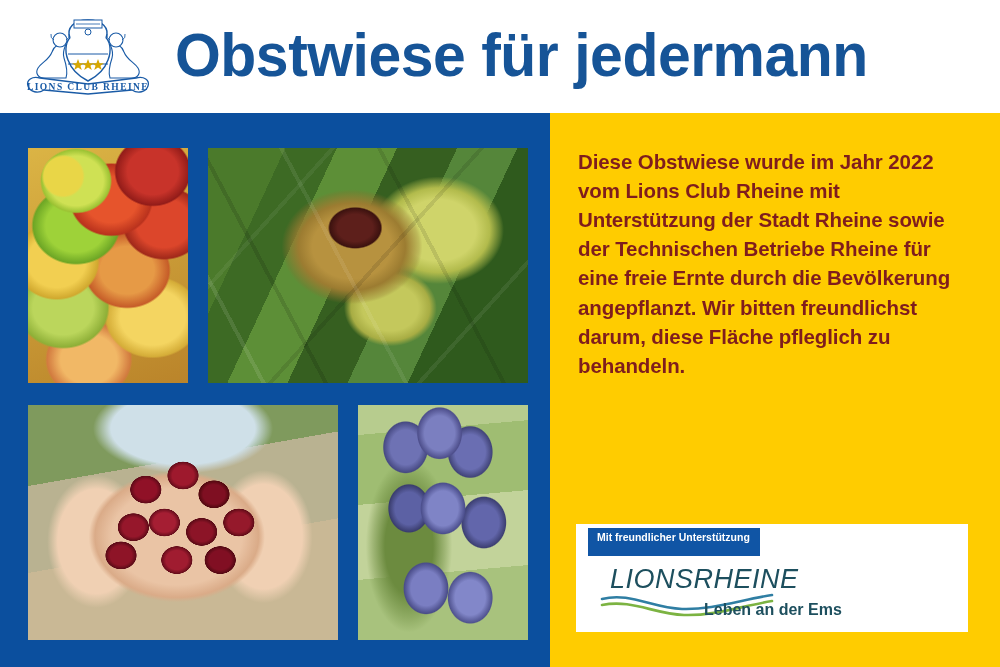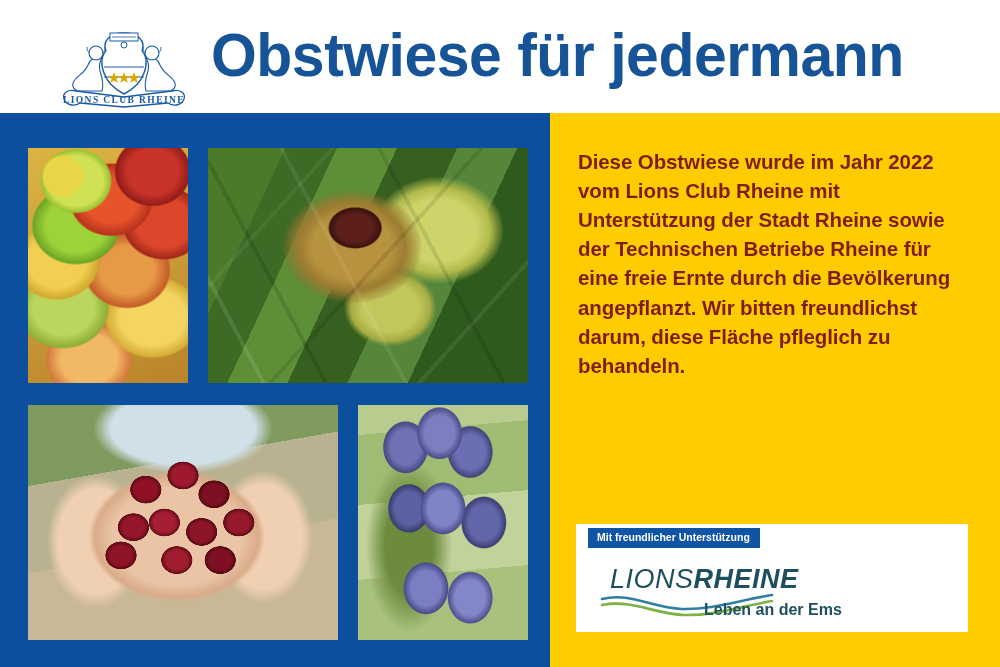--- a/index.html
+++ b/index.html
@@ -10,23 +10,22 @@
   }
   .poster{position:relative;width:1000px;height:667px;background:#ffffff;}
 
   
   .header{
     position:absolute;left:0;top:0;width:1000px;height:113px;
     background:#ffffff;
     display:flex;align-items:center;
   }
   .logo-wrap{
-    width:175px;height:113px;display:flex;align-items:flex-end;justify-content:center;
+    width:175px;height:113px;display:flex;align-items:center;justify-content:center;
     flex:0 0 175px;
-    padding-left:36px;
   }
   .lions-logo{display:block;}
   .title{
     flex:1 1 auto;
     color:#165497;
     font-size:62px;
     font-weight:700;
     letter-spacing:-0.5px;
     line-height:1;
     font-family:"Liberation Sans", sans-serif;
@@ -145,21 +144,21 @@
   .sponsor-box{
     position:absolute;left:576px;top:524px;width:392px;height:108px;
     background:#ffffff;
   }
   .sponsor-banner{
     position:absolute;left:12px;top:4px;
     background:#1055A5;
     color:#ffffff;
     font-size:10.5px;
     font-weight:700;
-    padding:4px 10px 4px 9px;
+    padding:4px 10px 12px 9px;
     line-height:1.1;
     white-space:nowrap;
   }
   .sponsor-logos{
     position:absolute;left:0;top:26px;width:392px;height:82px;
     display:flex;align-items:center;
   }
   .stadt-logo{
     position:relative;
     width:200px;height:70px;margin-left:16px;flex:0 0 200px;
@@ -167,21 +166,21 @@
   .stadt-word{
     position:absolute;left:18px;top:10px;
     font-style:italic;
     font-size:27px;
     color:#1d4f5e;
     letter-spacing:0.5px;
     white-space:nowrap;
     line-height:1;
   }
   .stadt-word .light{font-weight:400;}
-  .stadt-word .bold{font-weight:700;}
+  .stadt-word .bold{font-weight:400;}
   .stadt-claim{
     position:absolute;left:112px;top:45px;
     font-weight:700;
     font-size:16px;
     color:#1d4f5e;
     white-space:nowrap;
   }
   .swoosh{position:absolute;left:8px;top:34px;}
 
   .tbr-logo{

